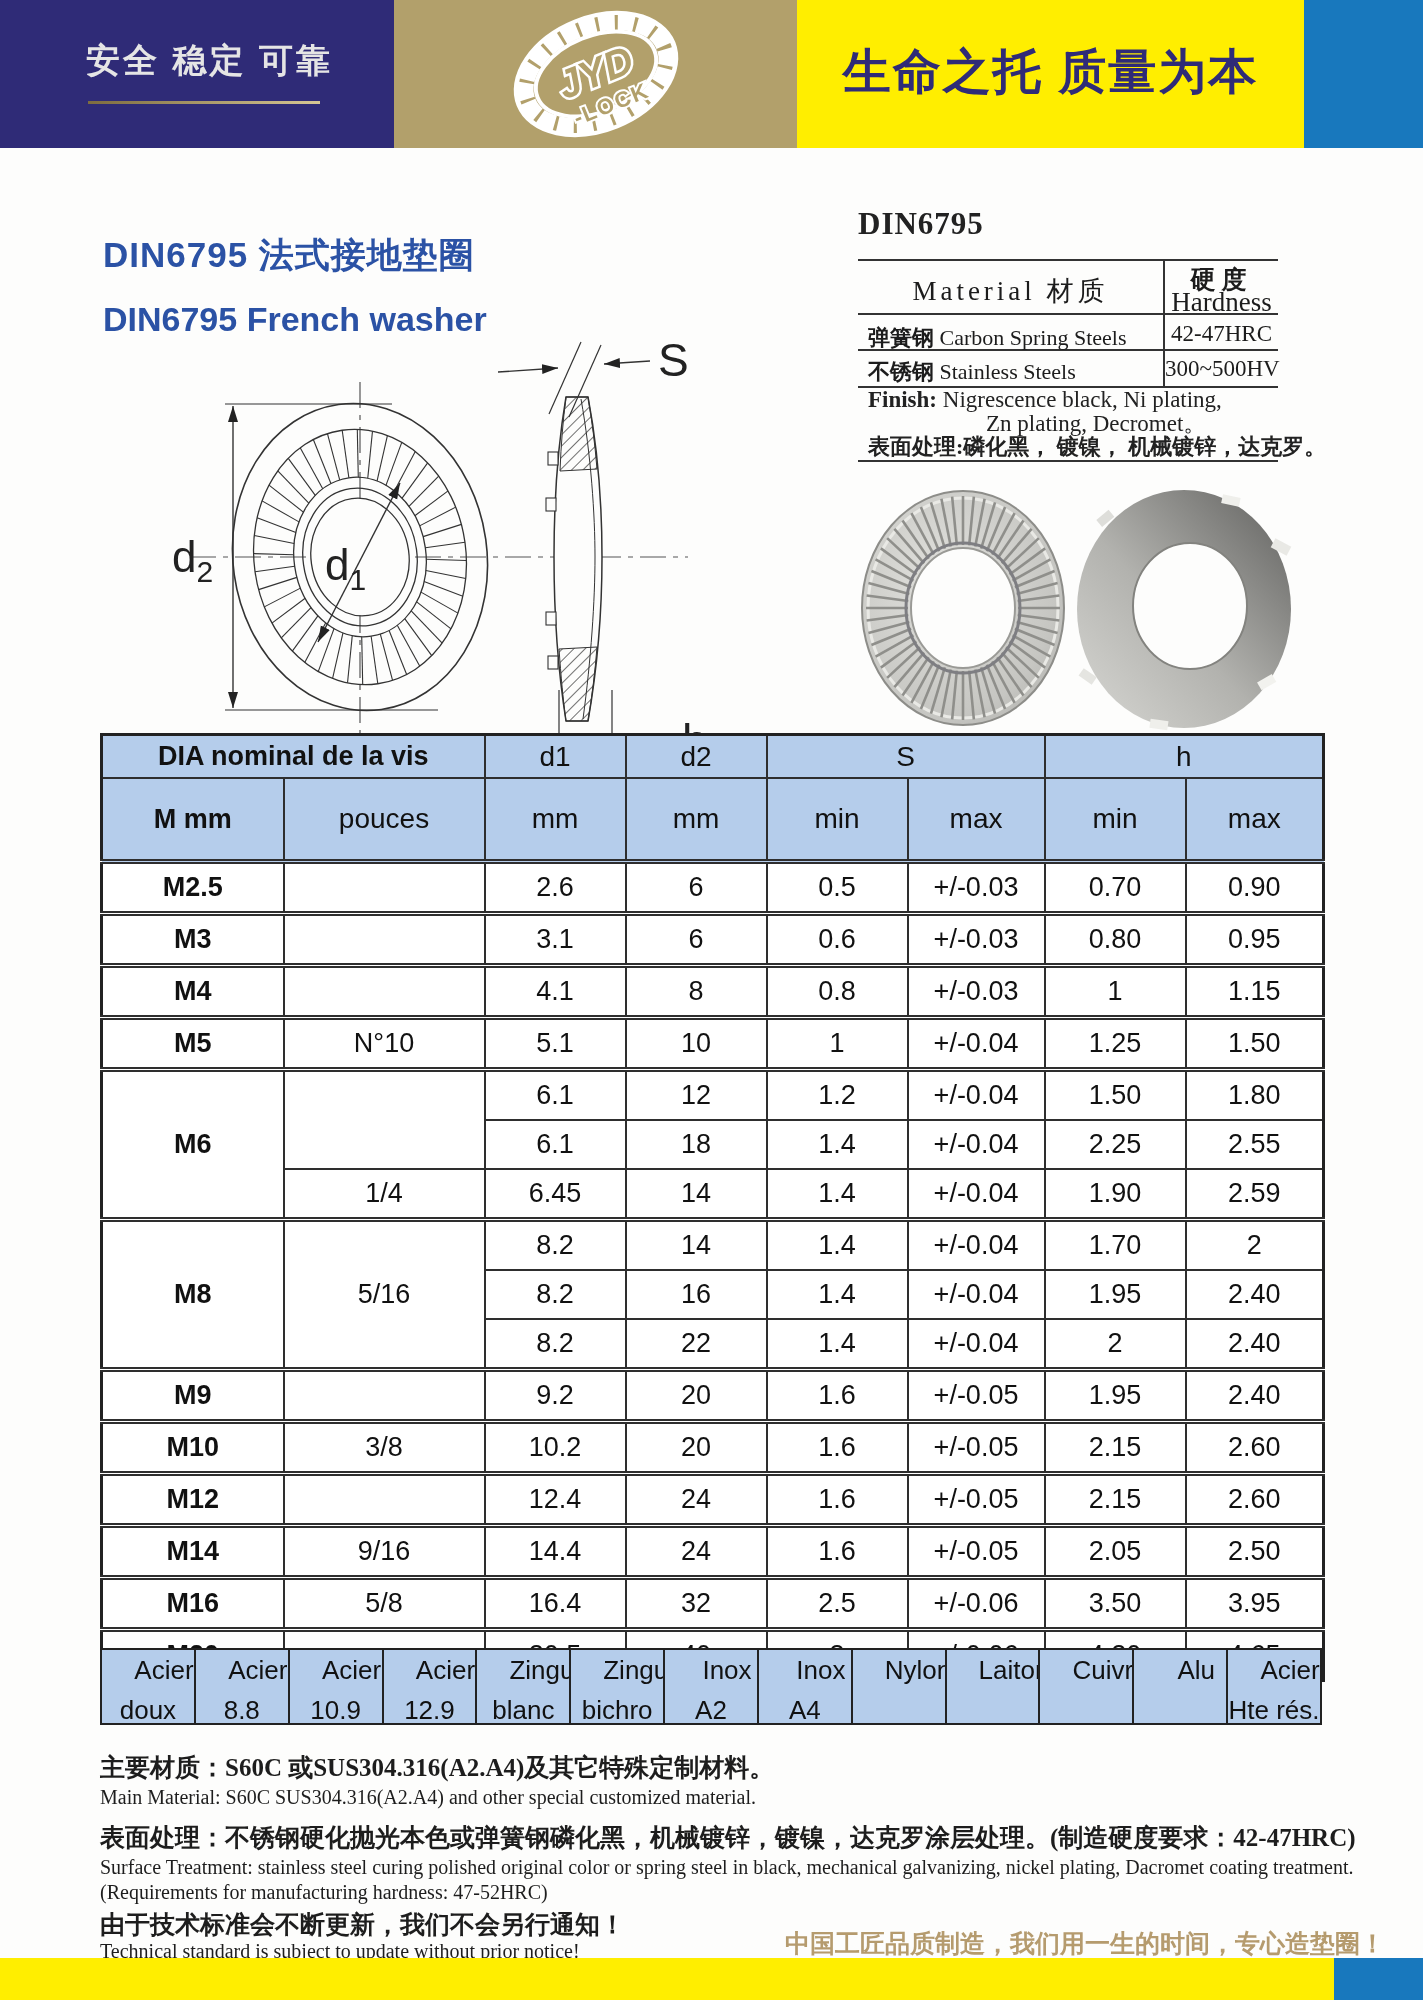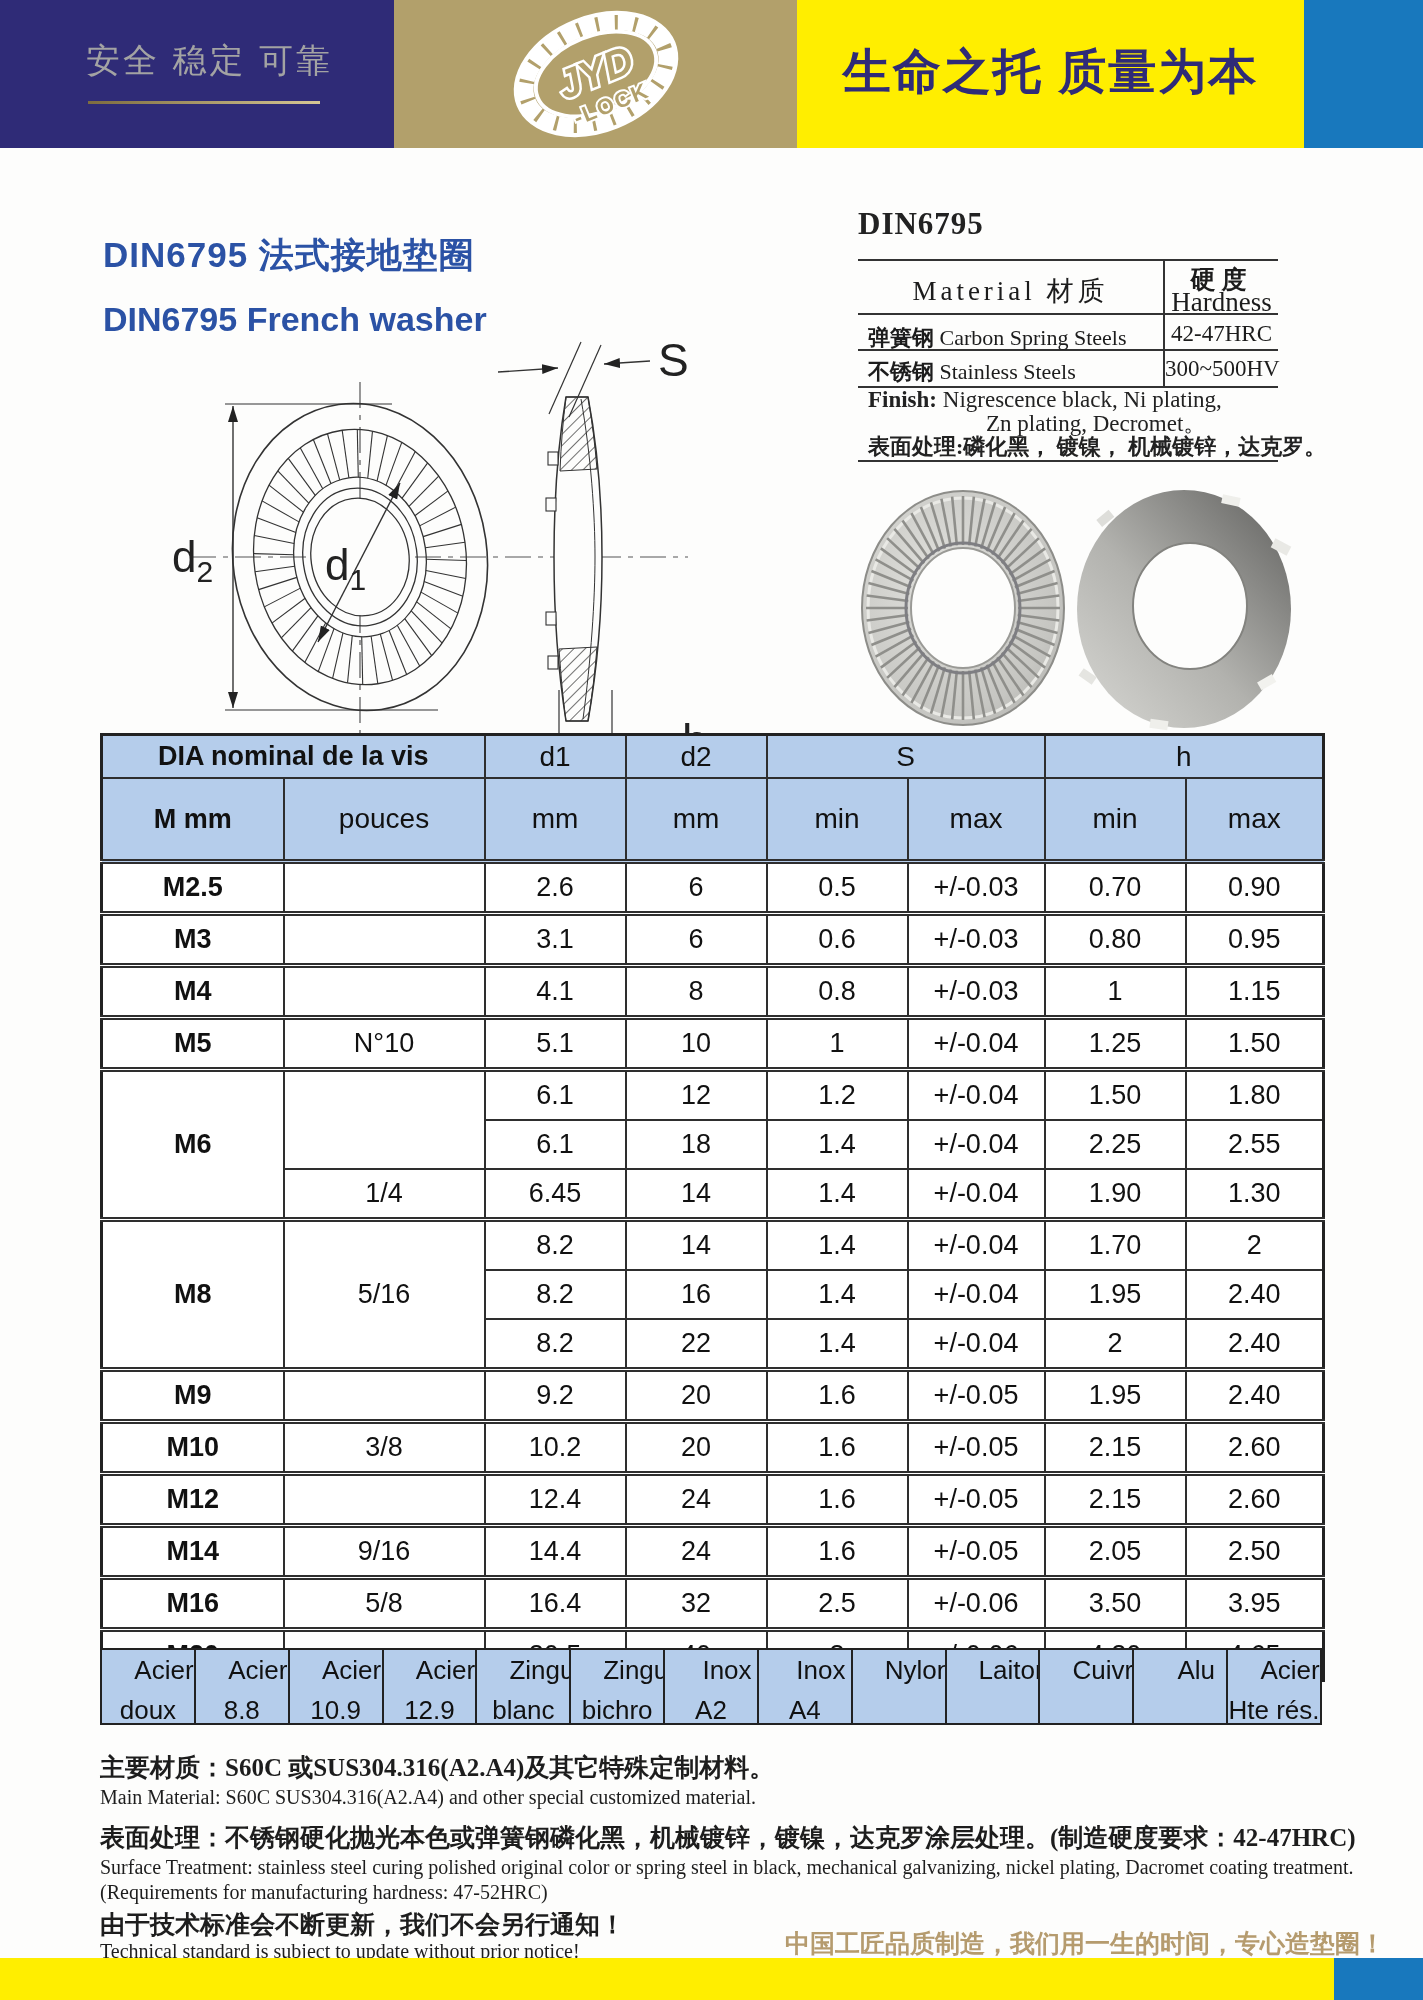--- a/index.html
+++ b/index.html
@@ -6,21 +6,21 @@
   .page{position:relative;width:1423px;height:2000px;background:#fdfdfc;overflow:hidden;
         font-family:"Liberation Sans",sans-serif;color:#1c1c1c;margin:0 auto;}
   .abs{position:absolute;}
 
   
   .band-top{left:0;top:0;width:1423px;height:148px;display:flex;}
   .seg-purple{width:394px;height:148px;background:#2F2B77;position:relative;}
   .seg-gold{width:403px;height:148px;background:#B2A06B;position:relative;}
   .seg-yellow{width:507px;height:148px;background:#FFEE00;position:relative;}
   .seg-blue{flex:1;height:148px;background:#1878BD;}
-  .slogan-left{position:absolute;left:86px;top:38px;color:#a3a3a3;font-size:34px;font-weight:normal;letter-spacing:3px;white-space:nowrap;}
+  .slogan-left{position:absolute;left:86px;top:38px;color:#e5e5e5;font-size:34px;font-weight:bold;letter-spacing:3px;white-space:nowrap;}
   .slogan-underline{position:absolute;left:88px;top:101px;width:232px;height:3px;
         background:linear-gradient(to right,#7d6c40,#d6c694);}
   .slogan-right{position:absolute;left:0;top:40px;width:507px;text-align:center;color:#2F2B77;
         font-size:48px;font-weight:bold;letter-spacing:2px;white-space:nowrap;}
 
   
   .title-zh{left:103px;top:232px;color:#2B52A5;font-size:35px;font-weight:bold;letter-spacing:1px;}
   .title-en{left:103px;top:300px;color:#2B52A5;font-size:34px;font-weight:bold;}
 
   
@@ -411,21 +411,21 @@
           <td>2.25</td>
           <td>2.55</td>
         </tr>
         <tr>
           <td>1/4</td>
           <td>6.45</td>
           <td>14</td>
           <td>1.4</td>
           <td>+/-0.04</td>
           <td>1.90</td>
-          <td>1.30</td>
+          <td>2.59</td>
         </tr>
         <tr class="gs">
           <td rowspan="3" class="mcol">M8</td>
           <td rowspan="3">5/16</td>
           <td>8.2</td>
           <td>14</td>
           <td>1.4</td>
           <td>+/-0.04</td>
           <td>1.70</td>
           <td>2</td>

